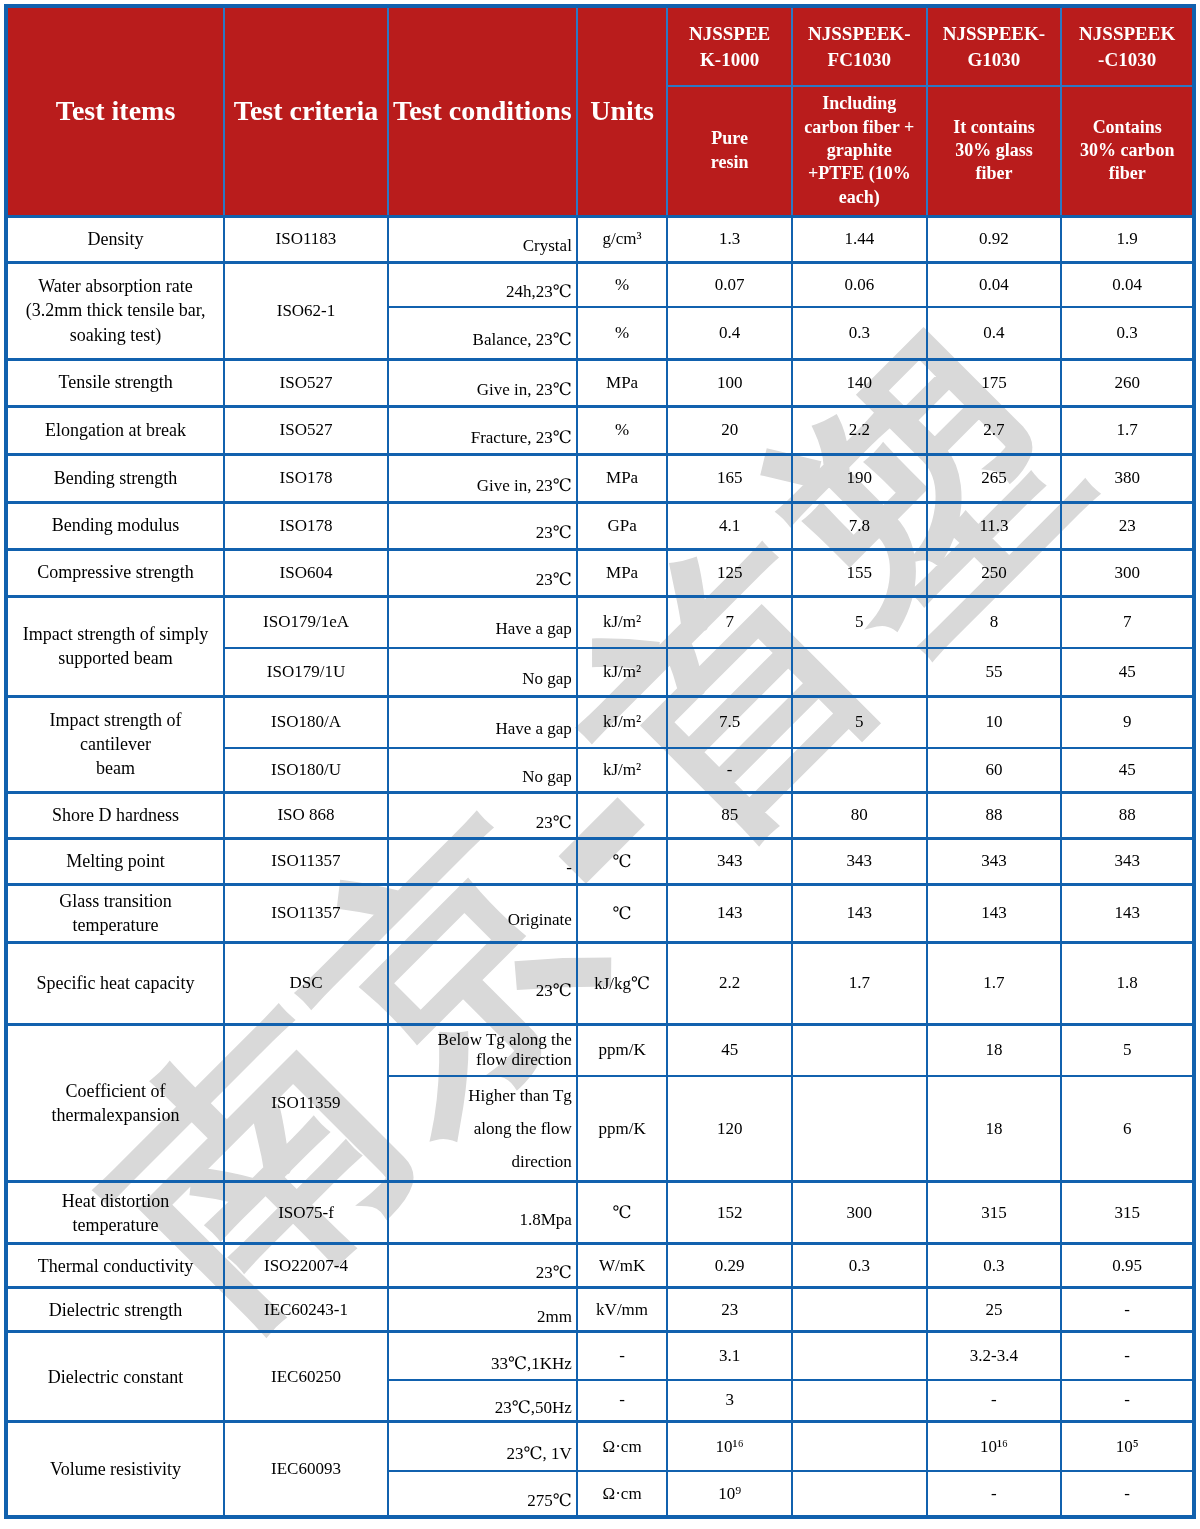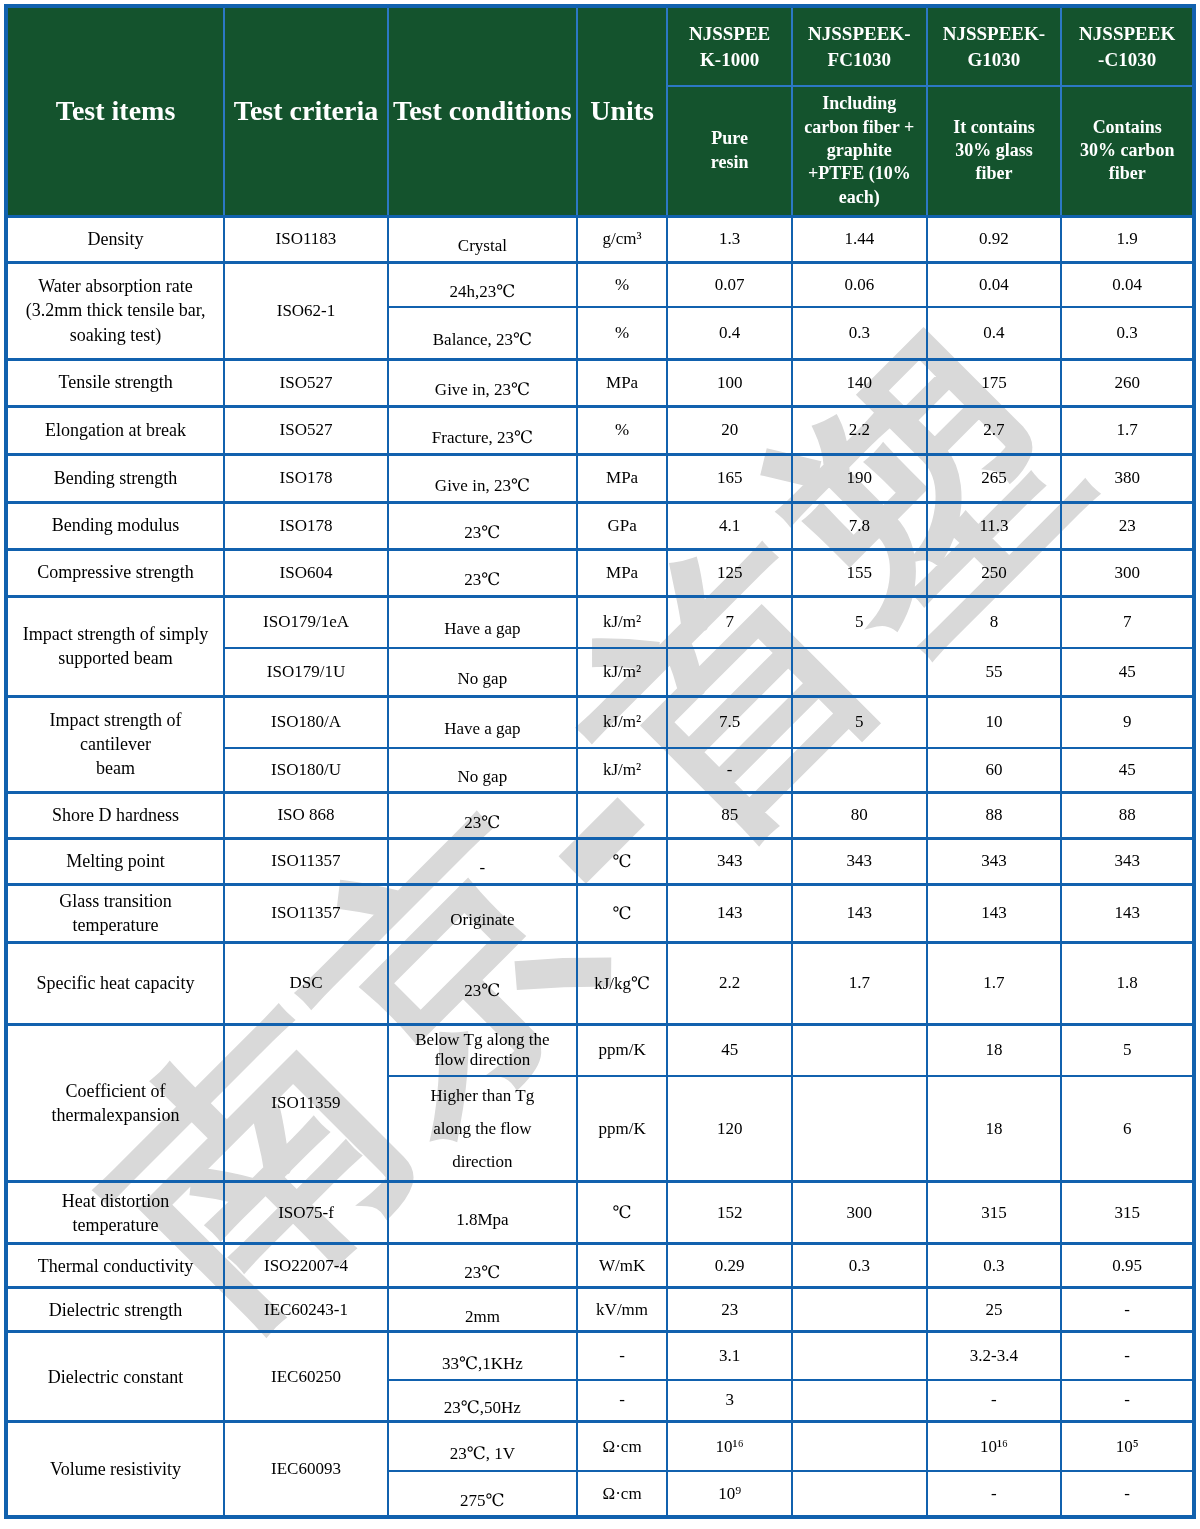--- a/index.html
+++ b/index.html
@@ -35,31 +35,31 @@
   }
   th, td {
     border: 2px solid #1161ae;
     text-align: center;
     vertical-align: middle;
     padding: 2px 4px;
     white-space: pre-line;
     overflow: hidden;
   }
   thead th {
-    background: #14532d;
+    background: #b91c1c;
     color: #ffffff;
     border: 2px solid #2c78c4;
     font-weight: bold;
   }
   th.static { font-size: 28px; }
   th.prod   { font-size: 19px; line-height: 1.35; }
   tr.h2 th  { font-size: 18px; line-height: 1.3; }
   td { font-size: 17px; color: #000000; background: transparent; }
   td.item { font-size: 18px; line-height: 1.35; }
-  td.cond { padding-top: 16px; }
+  td.cond { padding-top: 16px; text-align: right; }
   td.cond.ctr { padding-top: 2px; }
   td.loose { line-height: 1.95; padding-top: 2px; }
   tr.gs td { border-top: 3px solid #1161ae; }
 </style>
 </head>
 <body>
 
 <div class="watermark">南京-首塑</div>
 
 <table class="spec">

